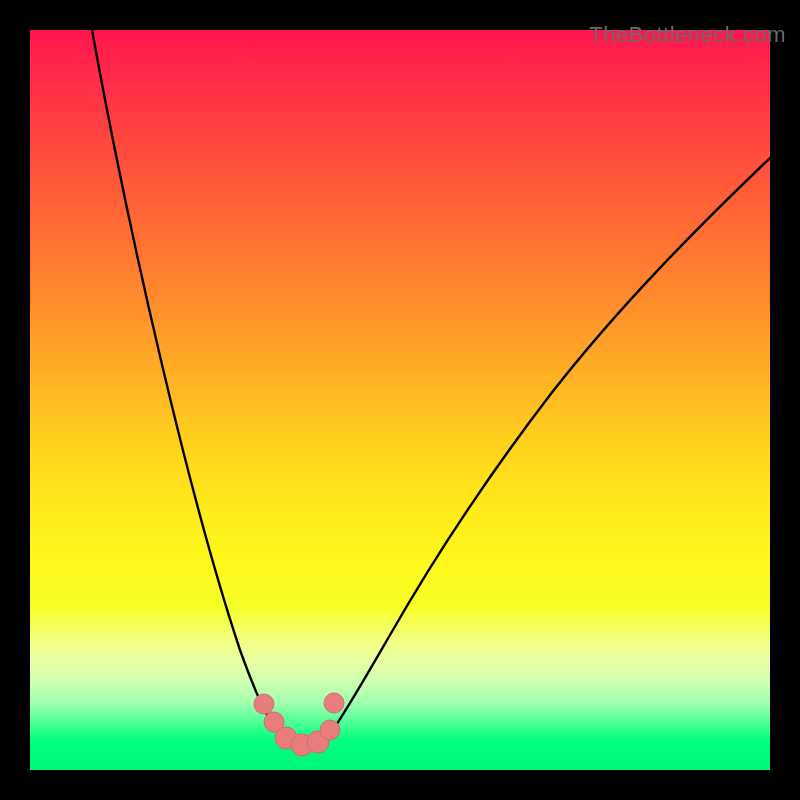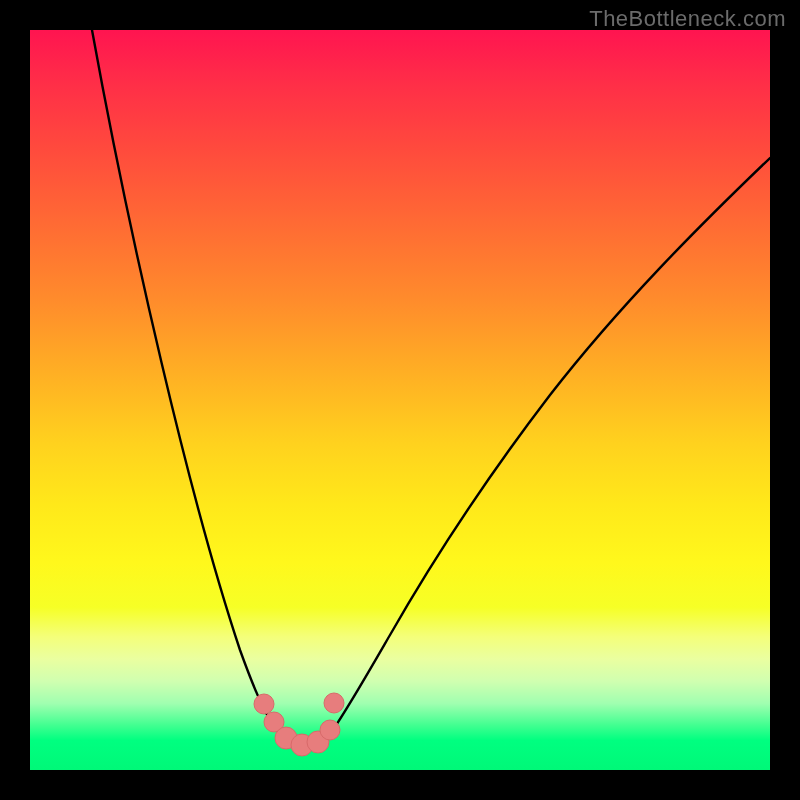--- a/index.html
+++ b/index.html
@@ -48,21 +48,21 @@
       #00ff80 96%,
       #00f878 100%
     );
   }
   .svg-layer {
     position: absolute;
     inset: 0;
   }
   .watermark {
     position: absolute;
-    top: 6px;
+    top: 22px;
     right: 14px;
     color: #6b6b6b;
     font-size: 22px;
     font-weight: 500;
     letter-spacing: 0.5px;
     user-select: none;
   }
 </style>
 </head>
 <body>

